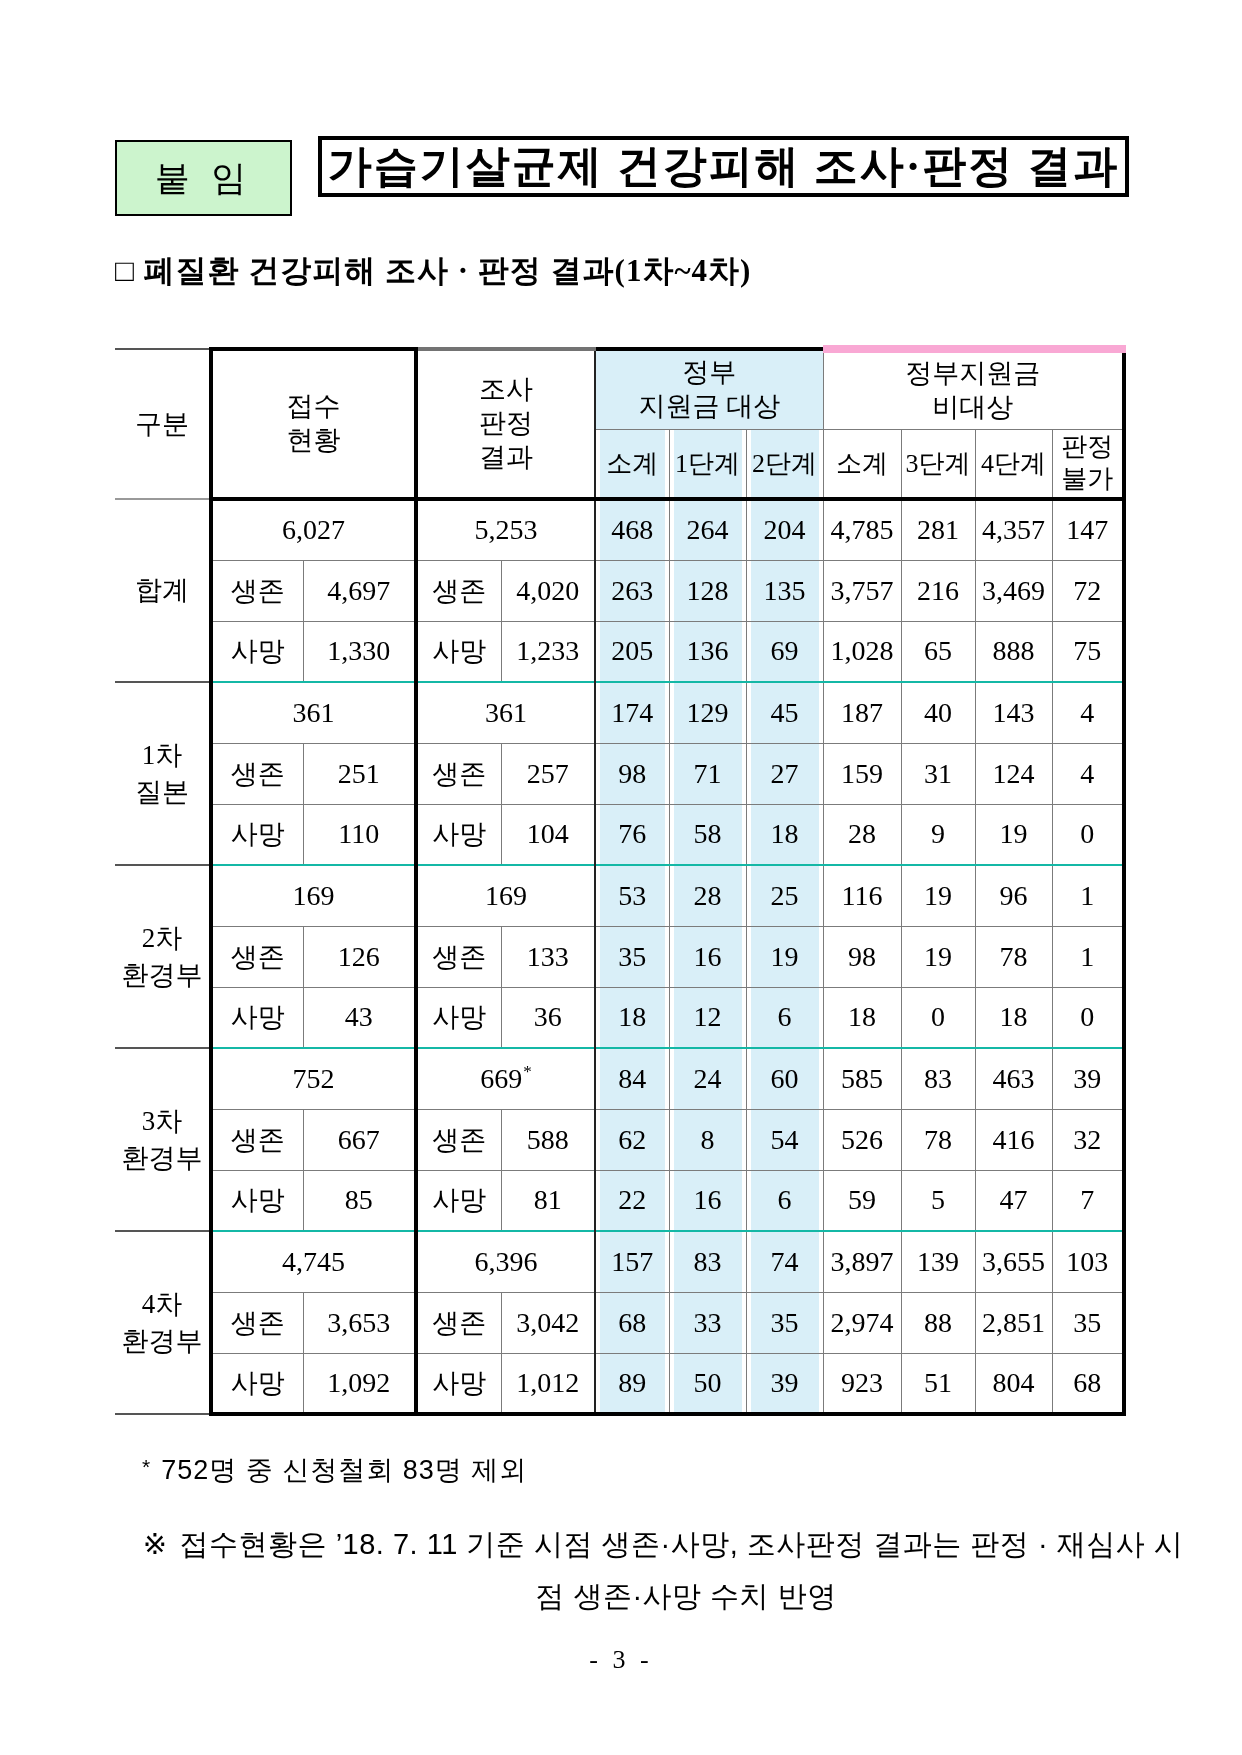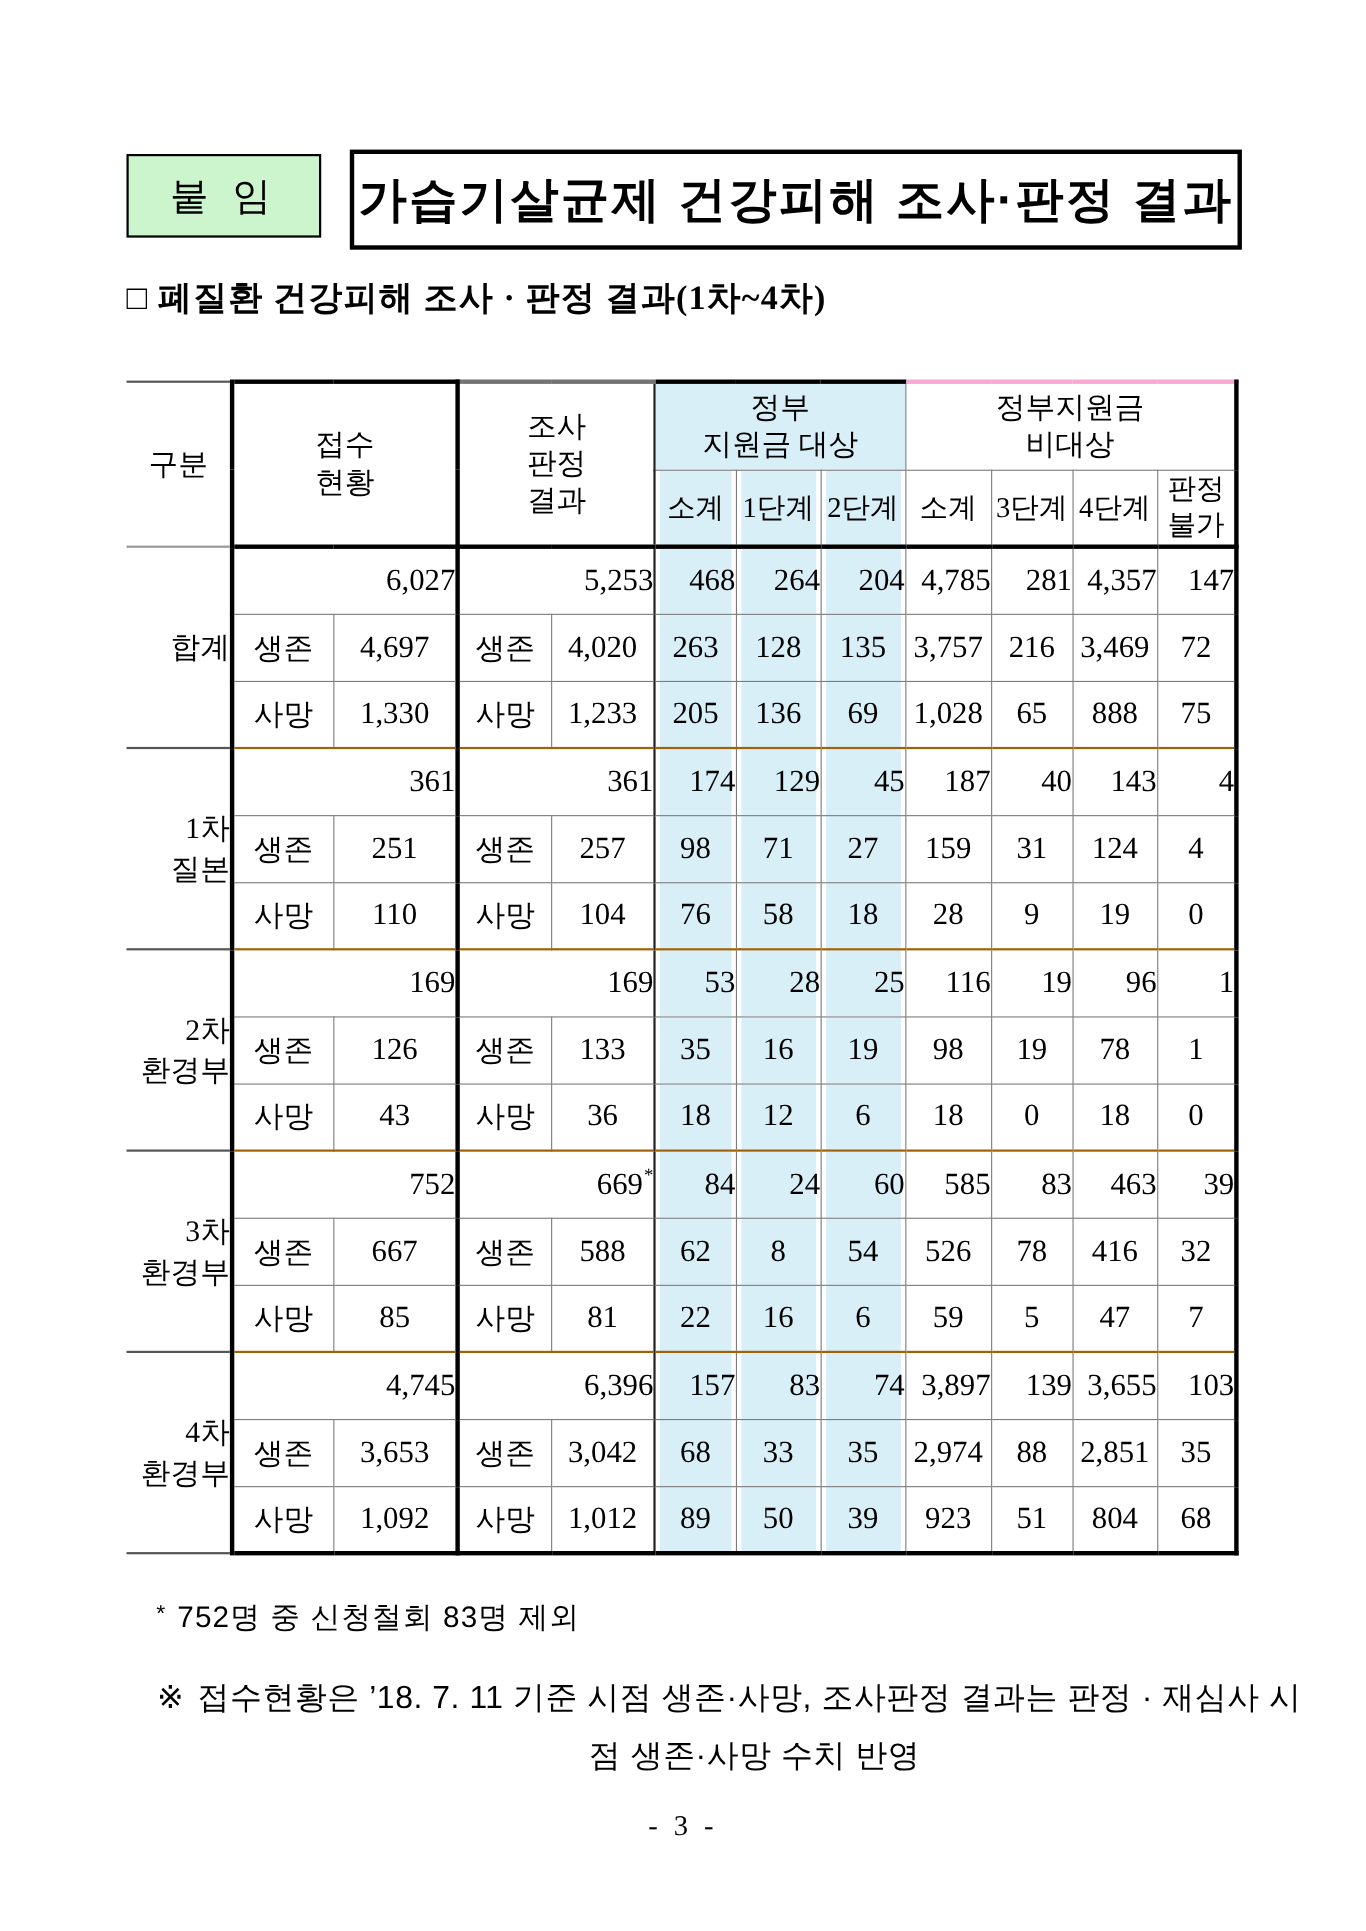--- a/index.html
+++ b/index.html
@@ -17,24 +17,24 @@
     width: 177px; height: 76px;
     background: var(--badge-bg, #ccf4cd);
     border: 2px solid #000;
     display: flex; align-items: center; justify-content: center;
     font-family: "Liberation Sans", "DejaVu Sans", sans-serif;
     font-size: 35px; letter-spacing: 6px; font-weight: 500;
     box-sizing: border-box;
   }
   .title-box {
     position: absolute; left: 318px; top: 136px;
-    width: 811px; height: 91px;
+    width: 811px; height: 61px;
     border: 4px solid #000;
     display: flex; align-items: center; justify-content: center;
-    font-family: Liberation Sans, sans-serif;
+    font-family: Liberation Serif, serif;
     font-weight: bold; font-size: 44px; letter-spacing: 2px;
     box-sizing: border-box;
   }
   .subtitle {
     position: absolute; left: 115px; top: 250px;
     font-weight: bold; font-size: 31px; letter-spacing: 1px;
   }
   
   .tbl-wrap { position: absolute; left: 115px; top: 345px; }
   table {
@@ -67,31 +67,31 @@
   .lastR  { border-right: 4px solid #000; }
   th.gubun {
     border-left: none;
     border-top: 2px solid #555;
     border-bottom: 2px solid #999;
     border-right: 4px solid #000;
   }
   th.h-receipt { border-top: 4px solid #000; border-bottom: 4px solid #000; border-right: 4px solid #000; }
   th.h-judged  { border-top: 4px solid #737373; border-bottom: 4px solid #000; border-right: 2px solid #222; }
   th.h-sup     { border-top: 4px solid #000; }
-  th.h-unsup   { border-top: 4px solid #f9a8d4; border-right: 4px solid #000; }
+  th.h-unsup   { border-top: 8px solid #f9a8d4; border-right: 4px solid #000; }
   th.h-sub     { border-bottom: 4px solid #000; font-size: 26px; }
   th.label-cell {
     border-left: none;
     border-right: 4px solid #000;
     border-bottom: 2px solid #555;
     white-space: pre-line;
     font-size: 27px; line-height: 1.35;
     background: #fff;
   }
-  tr.g-first > th, tr.g-first > td { border-top: 2px solid #a16207; text-align: right; }
+  tr.g-first > th, tr.g-first > td { border-top: 2px solid #14b8a6; }
   tr.last-row > td { border-bottom: 4px solid #000; }
   .note-sup { font-size: 17px; vertical-align: super; line-height: 0; margin-left: 1px; }
   
   .fn1 {
     position: absolute; left: 142px; top: 1452px;
     font-family: "Liberation Sans", "DejaVu Sans", sans-serif;
     font-size: 27px; letter-spacing: 1px;
   }
   .fn1 .marker { font-size: 21px; position: relative; top: -5px; padding-right: 10px; }
   .fn2 {

